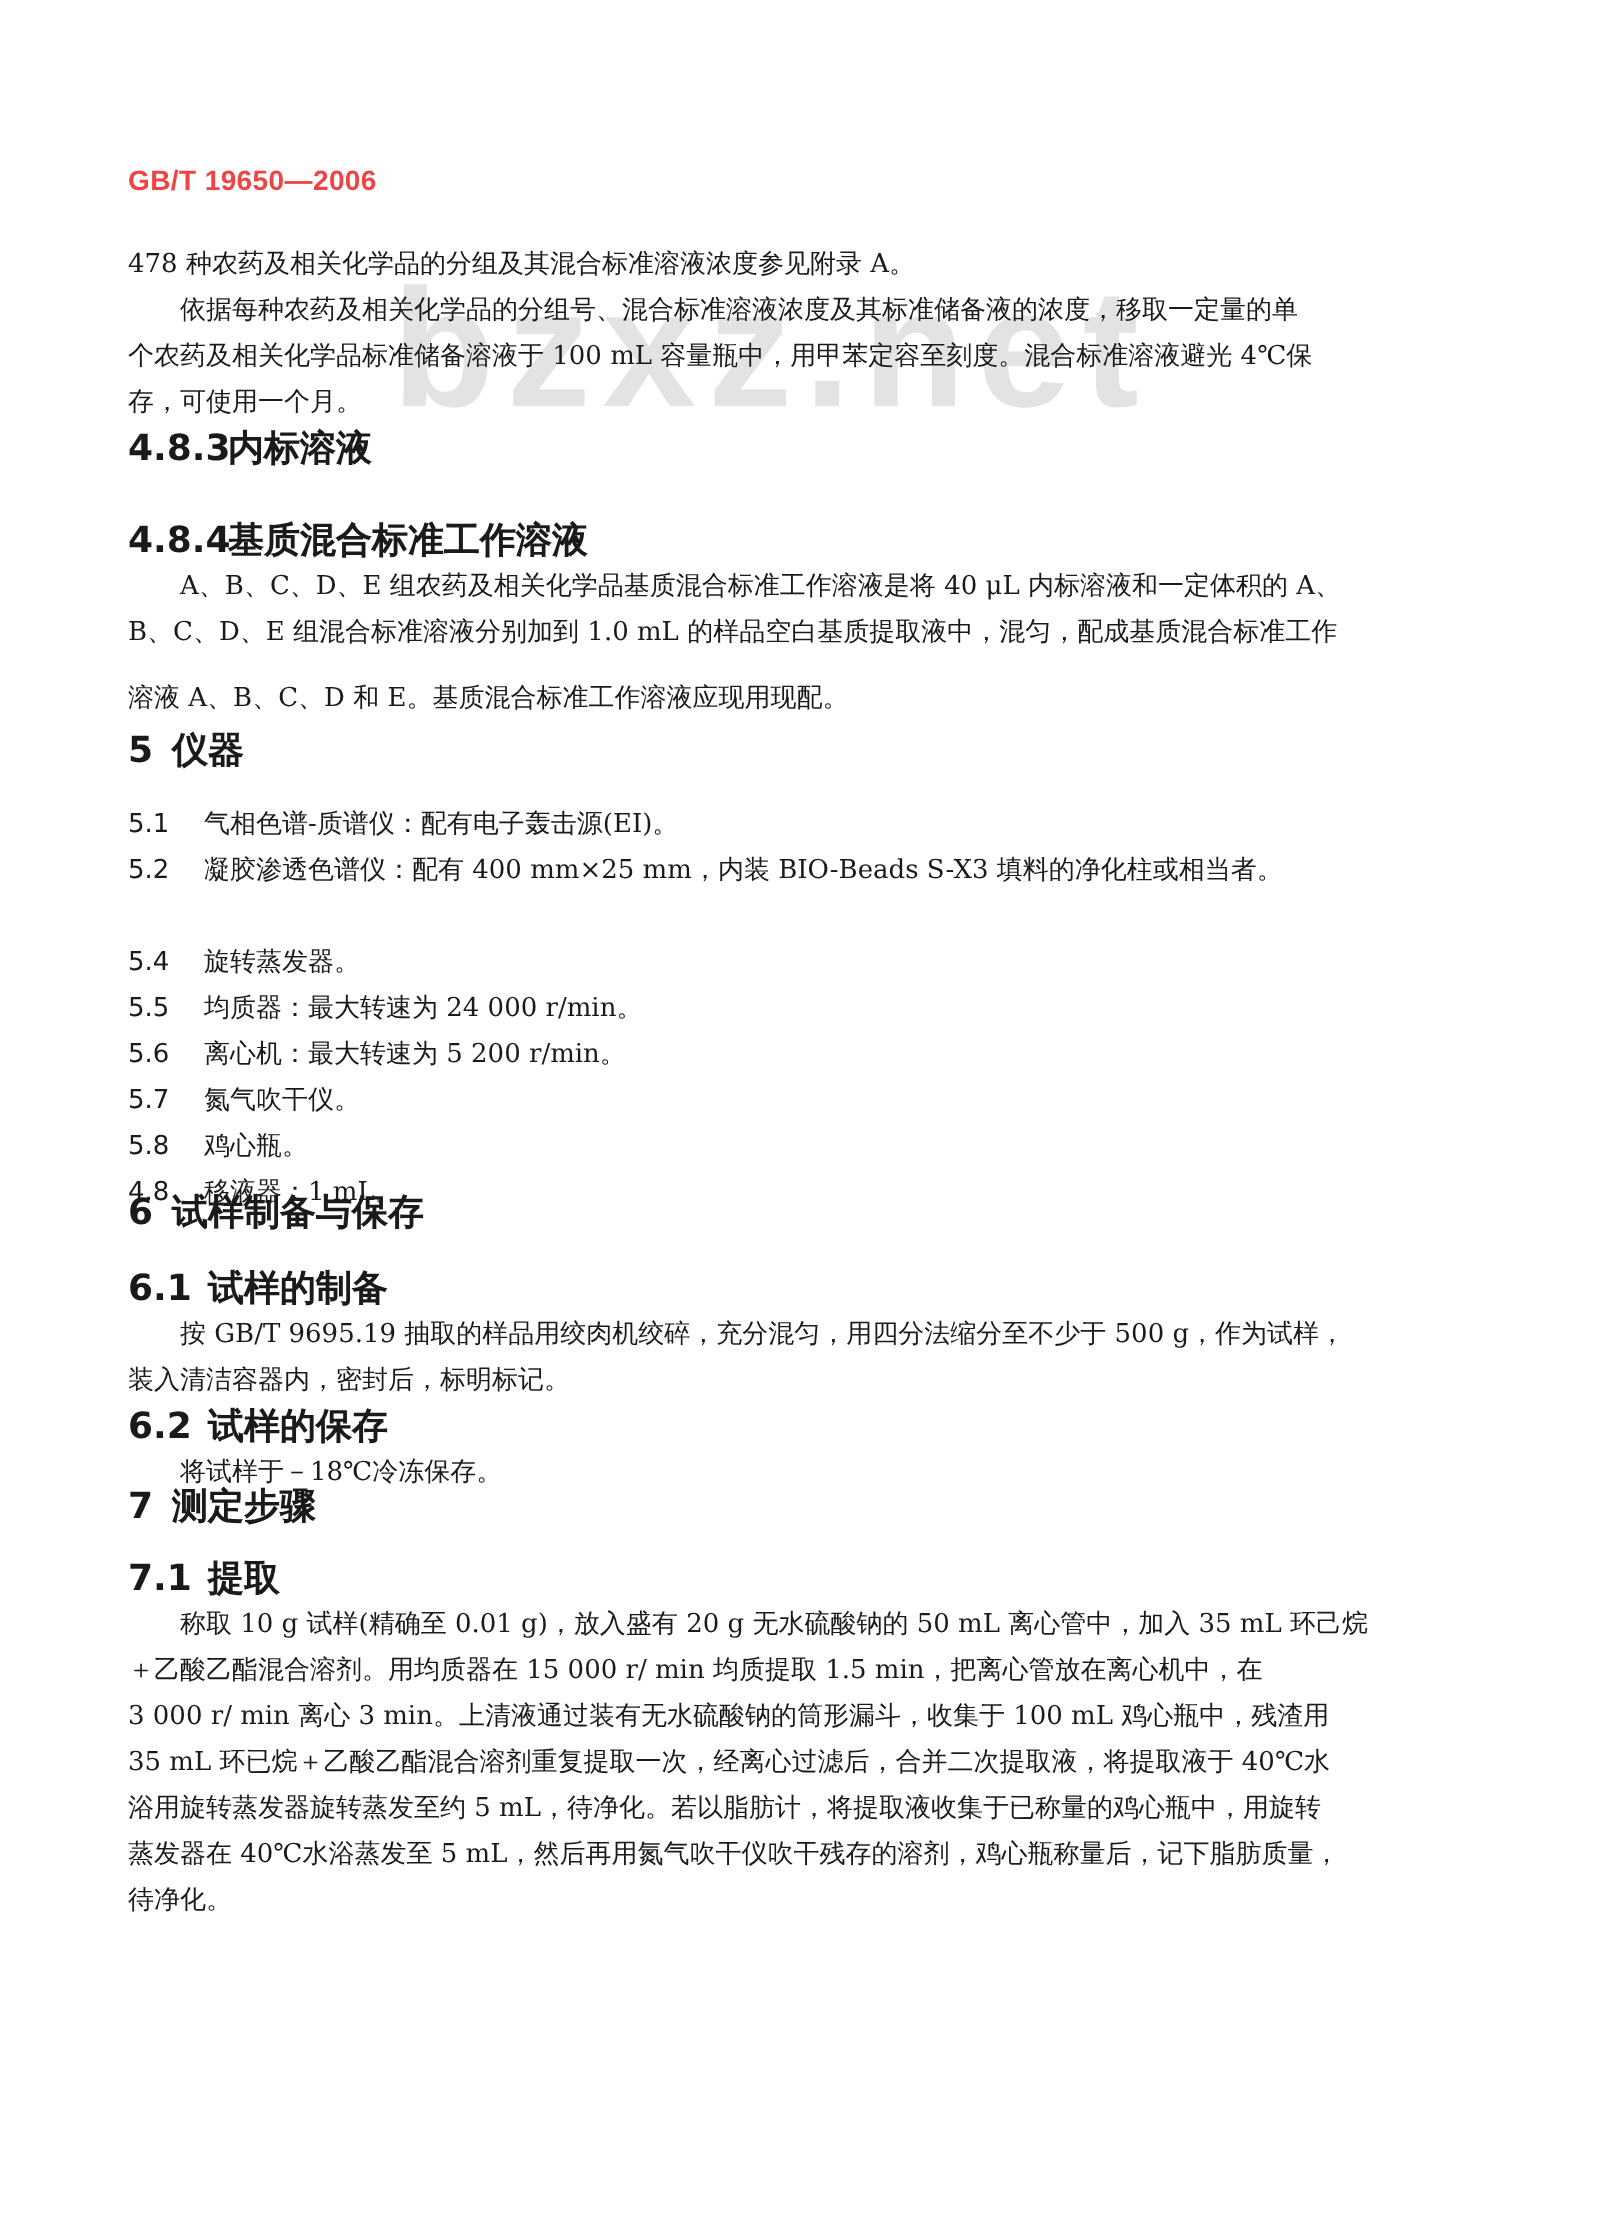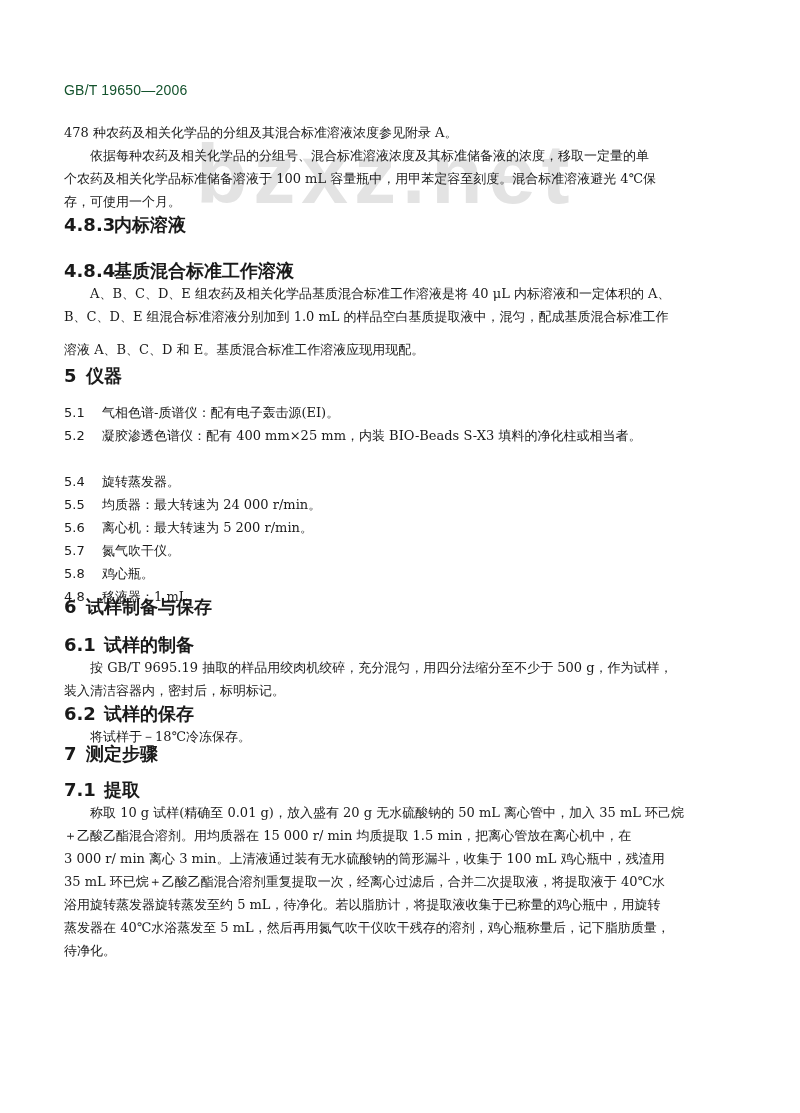--- a/index.html
+++ b/index.html
@@ -3,22 +3,22 @@
 <meta charset="utf-8">
 <style>
   html, body { margin: 0; padding: 0; }
   body {
     width: 800px; height: 1113px; background: #ffffff; position: relative; overflow: hidden;
     font-family: "DejaVu Serif", "Liberation Serif", serif; color: #1a1a1a;
   }
   .page { position: absolute; left: 0; top: 0; width: 800px; height: 1113px; }
   .std-code {
     position: absolute; left: 64px; top: 82px;
-    font-family: "Liberation Sans", "DejaVu Sans", sans-serif; font-weight: normal; font-size: 14px;
-    letter-spacing: 0.2px; color: #14532d;
+    font-family: "Liberation Sans", "DejaVu Sans", sans-serif; font-weight: bold; font-size: 14px;
+    letter-spacing: 0.2px; color: #ef4444;
   }
   .watermark {
     position: absolute; left: 196px; top: 132px;
     font-family: "Liberation Sans", "DejaVu Sans", sans-serif; font-weight: bold;
     font-size: 84px; line-height: 84px; color: #e3e3e3; letter-spacing: 6px;
     z-index: 0; user-select: none;
   }
   .line {
     position: absolute; font-size: 13px; line-height: 18px; white-space: nowrap; z-index: 1;
   }

